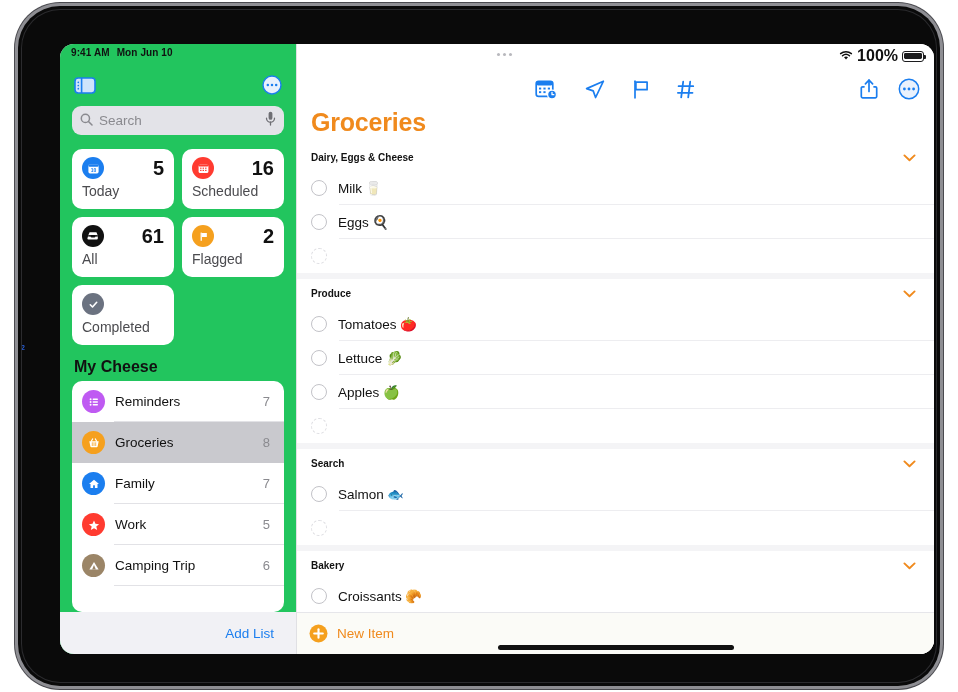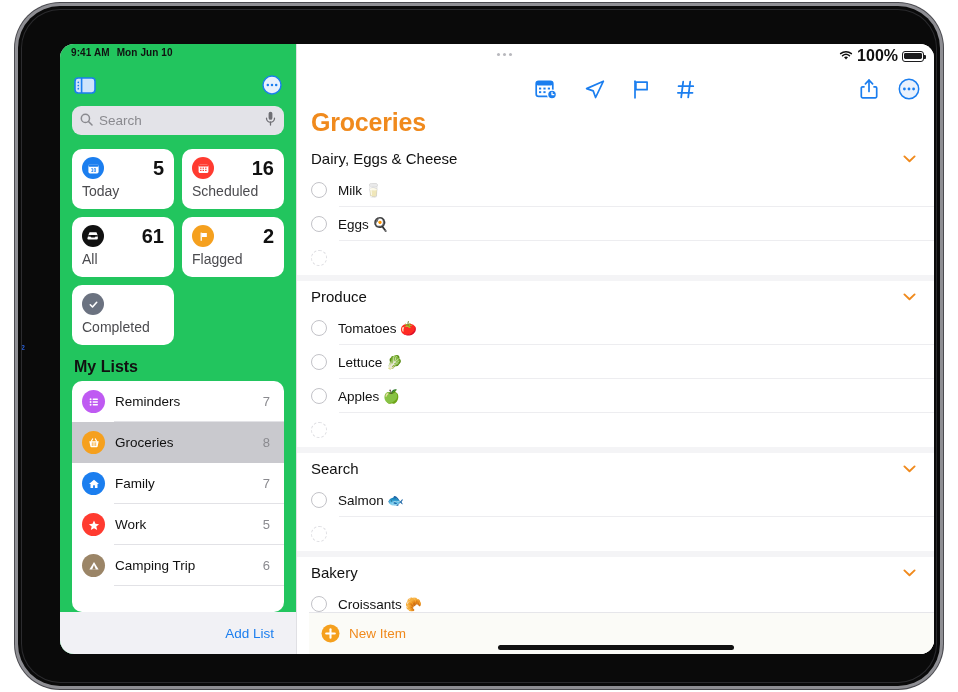--- a/index.html
+++ b/index.html
@@ -177,40 +177,40 @@
     font-size: 25px; font-weight: 700; color: #f08a1d;
     padding: 2px 0 6px 14px; letter-spacing: -.2px;
   }
 
   #list-scroll {
     flex: 1 1 auto; overflow: hidden; position: relative;
   }
   .section-hd {
     display: flex; align-items: center; justify-content: space-between;
     padding: 7px 18px 6px 14px;
-    font-size: 15px; font-weight: 400; color: #111;
+    font-size: 10px; font-weight: 700; color: #111;
   }
   .section-hd .chev { color: #f08a1d; font-size: 13px; cursor: pointer; }
   .item-row {
     height: 34px; display: flex; align-items: center; gap: 11px;
     padding: 0 14px; position: relative; cursor: pointer;
   }
   .item-row .isep {
     position: absolute; left: 42px; right: 0; bottom: 0; height: 1px; background: #ededf0;
   }
   .bullet {
     width: 16px; height: 16px; border-radius: 50%;
     border: 1.4px solid #c3c3c8; flex: 0 0 16px;
   }
   .bullet.faint { border-color: #dedee2; border-style: dashed; }
   .item-text { font-size: 13.5px; color: #111; text-align: center; }
   .sec-gap { height: 6px; background: #f4f4f6; }
 
   #main-bottom {
-    position: absolute; left: 12px; right: 0; bottom: 0;
+    position: absolute; left: 0; right: 0; bottom: 0;
     height: 42px; background: #fbfbf7;
     display: flex; align-items: center; gap: 9px;
     padding-left: 12px;
     border-top: 1px solid #e6e6ea;
     z-index: 20;
   }
   #new-item-label { font-size: 13.5px; color: #f08a1d; }
   .plus-circle { width: 19px; height: 19px; cursor: pointer; }
 
   #home-indicator {
@@ -361,21 +361,21 @@
                 <path d="M3.3 6.8 L5.5 9.0 L9.7 4.3" fill="none" stroke="#fff" stroke-width="1.6" stroke-linecap="round" stroke-linejoin="round"></path>
               </svg>
             </span>
             <span class="count"></span>
           </div>
           <div class="clabel">Completed</div>
         </div>
 
       </div>
 
-      <div class="mylists-hd">My Lists</div>
+      <div class="mylists-hd">My Cheese</div>
 
       <div id="lists-panel">
 
         <div class="list-row">
           <span class="li-ico" style="background:#bf5af2">
             <svg width="14" height="14" viewBox="0 0 14 14">
               <g fill="#fff">
                 <circle cx="3.6" cy="4.3" r="0.95"></circle>
                   <rect x="5.6" y="3.6" width="5.4" height="1.4" rx="0.7"></rect>
                 <circle cx="3.6" cy="7.0" r="0.95"></circle>

